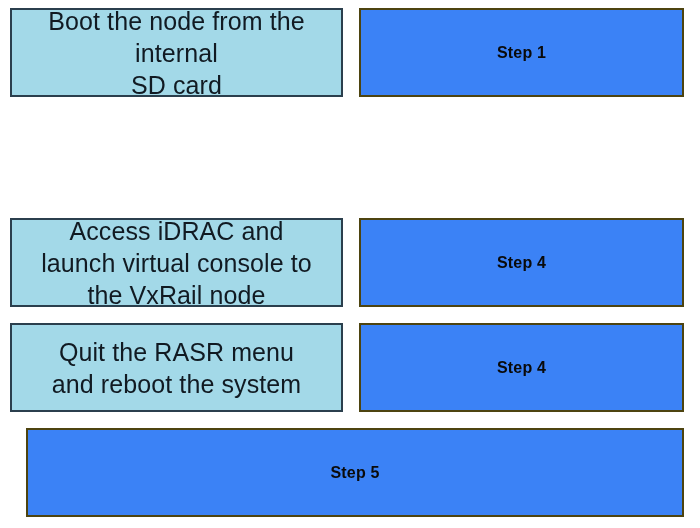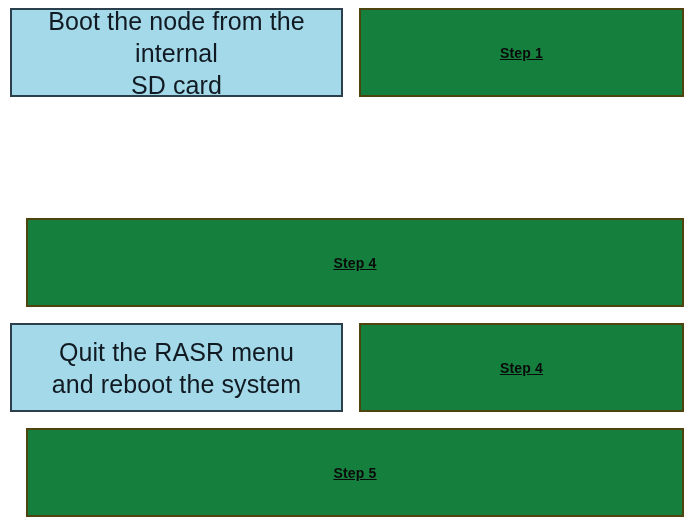--- a/index.html
+++ b/index.html
@@ -47,31 +47,30 @@
     letter-spacing: 0.1px;
     padding: 2px 8px;
   }
   .spacer {
     width: 16px;
     min-width: 16px;
   }
   .step-box {
     flex: 1 1 auto;
     box-sizing: border-box;
-    background: #15803d;
+    background: #3b82f6;
     border: 2px solid #4d4410;
     display: flex;
     align-items: center;
     justify-content: center;
     text-align: center;
     color: #0a0a0a;
-    font-size: 14px;
+    font-size: 16px;
     font-weight: bold;
     letter-spacing: 0.2px;
-    text-decoration: underline;
   }
   .desc-text {
     display: block;
     white-space: pre-line;
   }
   .step-text {
     display: block;
   }
 </style>
 </head>
@@ -88,20 +87,25 @@
     <div class="step-box">
       <span class="step-text">Step 1</span>
     </div>
   </div>
 
   <div class="row">
     <div class="spacer"></div>
   </div>
 
   <div class="row">
+    <div class="desc-box">
+      <span class="desc-text">Access iDRAC and
+launch virtual console to
+the VxRail node</span>
+    </div>
     <div class="spacer"></div>
     <div class="step-box">
       <span class="step-text">Step 4</span>
     </div>
   </div>
 
   <div class="row">
     <div class="desc-box">
       <span class="desc-text">Quit the RASR menu
 and reboot the system</span>

